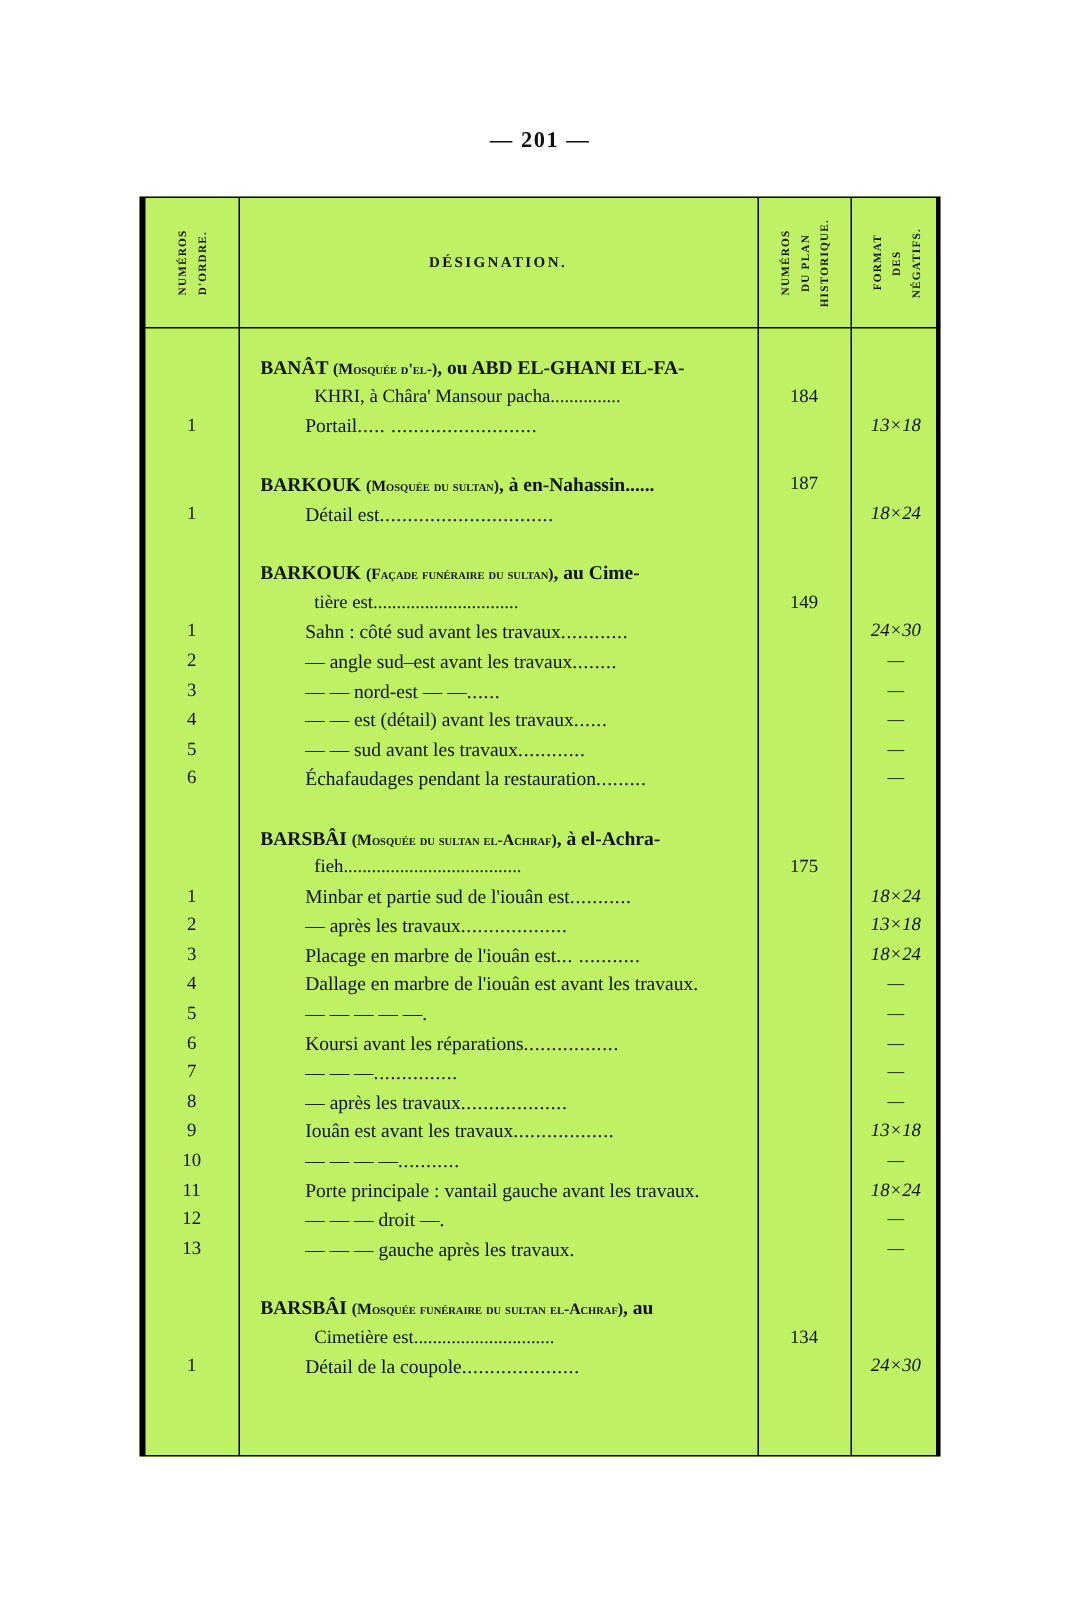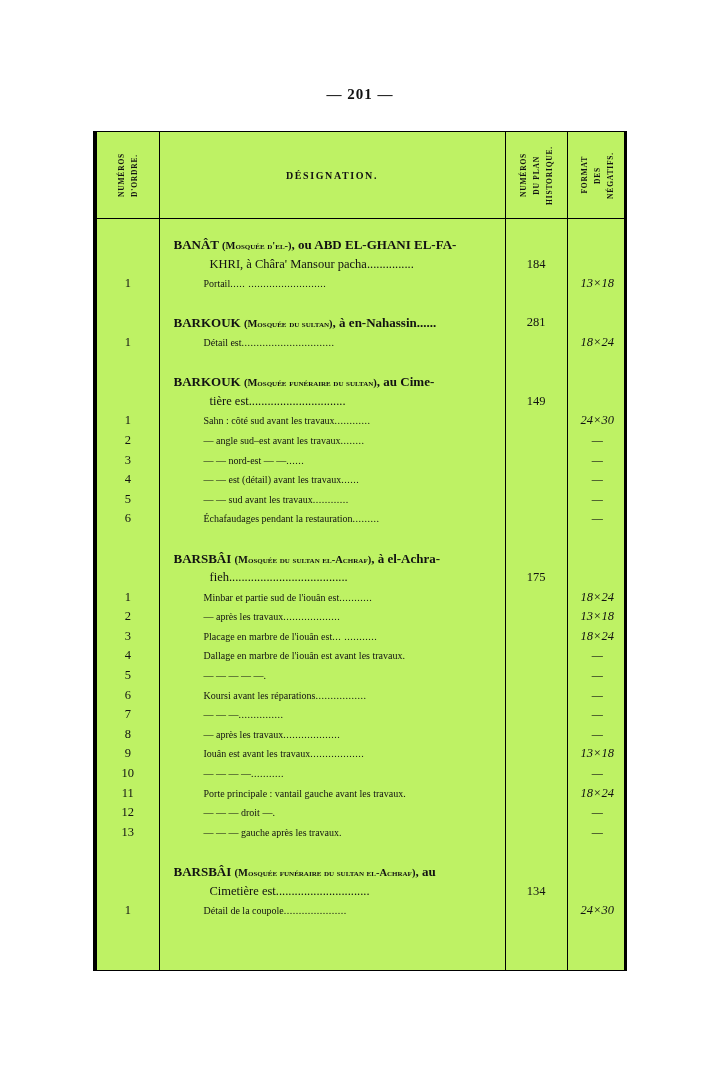--- a/index.html
+++ b/index.html
@@ -120,21 +120,21 @@
   .title .sc {
     font-size: 10.5px;
     font-variant: small-caps;
     font-weight: bold;
   }
   .title .rm { font-weight: bold; }
   .cont {
     font-size: 12.5px;
     padding-left: 36px;
   }
-  .entry { padding-left: 30px; font-size: 10px; }
+  .entry { padding-left: 30px; font-size: 13px; }
   .dots { letter-spacing: 0.5px; }
 </style>
 </head>
 <body>
 
 <div class="page">
 
   <div class="page-number">— 201 —</div>
 
   <div class="table-wrap">
@@ -215,21 +215,21 @@
           </td>
           <td class="c-de">
             <div class="col-inner" id="col-des">
                 <div class="row "><span class="title"><span class="rm">BANÂT </span><span class="sc">(Mosquée d'el-)</span><span class="rm">, ou ABD EL-GHANI EL-FA-</span></span></div>
                 <div class="row "><span class="cont">KHRI, à Châra' Mansour pacha...............</span></div>
                 <div class="row "><span class="entry"><span>Portail</span><span class="dots">.....  ..........................</span></span></div>
                 <div class="gap"></div>
                 <div class="row "><span class="title"><span class="rm">BARKOUK </span><span class="sc">(Mosquée du sultan)</span><span class="rm">, à en-Nahassin......</span></span></div>
                 <div class="row "><span class="entry"><span>Détail est</span><span class="dots">...............................</span></span></div>
                 <div class="gap"></div>
-                <div class="row "><span class="title"><span class="rm">BARKOUK </span><span class="sc">(Mosquée funéraire du sultan)</span><span class="rm">, au Cime-</span></span></div>
+                <div class="row "><span class="title"><span class="rm">BARKOUK </span><span class="sc">(Façade funéraire du sultan)</span><span class="rm">, au Cime-</span></span></div>
                 <div class="row "><span class="cont">tière est...............................</span></div>
                 <div class="row "><span class="entry"><span>Sahn : côté sud avant les travaux</span><span class="dots">............</span></span></div>
                 <div class="row "><span class="entry"><span>—      angle sud–est avant les travaux</span><span class="dots">........</span></span></div>
                 <div class="row "><span class="entry"><span>—      —    nord-est  —    —</span><span class="dots">......</span></span></div>
                 <div class="row "><span class="entry"><span>—      —    est (détail) avant les travaux</span><span class="dots">......</span></span></div>
                 <div class="row "><span class="entry"><span>—      —    sud avant les travaux</span><span class="dots">............</span></span></div>
                 <div class="row "><span class="entry"><span>Échafaudages pendant la restauration</span><span class="dots">.........</span></span></div>
                 <div class="gap"></div>
                 <div class="row "><span class="title"><span class="rm">BARSBÂI </span><span class="sc">(Mosquée du sultan el-Achraf)</span><span class="rm">, à el-Achra-</span></span></div>
                 <div class="row "><span class="cont">fieh......................................</span></div>
@@ -251,21 +251,21 @@
                 <div class="row "><span class="cont">Cimetière est..............................</span></div>
                 <div class="row "><span class="entry"><span>Détail de la coupole</span><span class="dots">.....................</span></span></div>
               </div>
           </td>
           <td class="c-pl">
             <div class="col-inner" id="col-plan">
                 <div class="row "></div>
                 <div class="row ">184</div>
                 <div class="row "></div>
                 <div class="gap"></div>
-                <div class="row ">281</div>
+                <div class="row ">187</div>
                 <div class="row "></div>
                 <div class="gap"></div>
                 <div class="row "></div>
                 <div class="row ">149</div>
                 <div class="row "></div>
                 <div class="row "></div>
                 <div class="row "></div>
                 <div class="row "></div>
                 <div class="row "></div>
                 <div class="row "></div>

